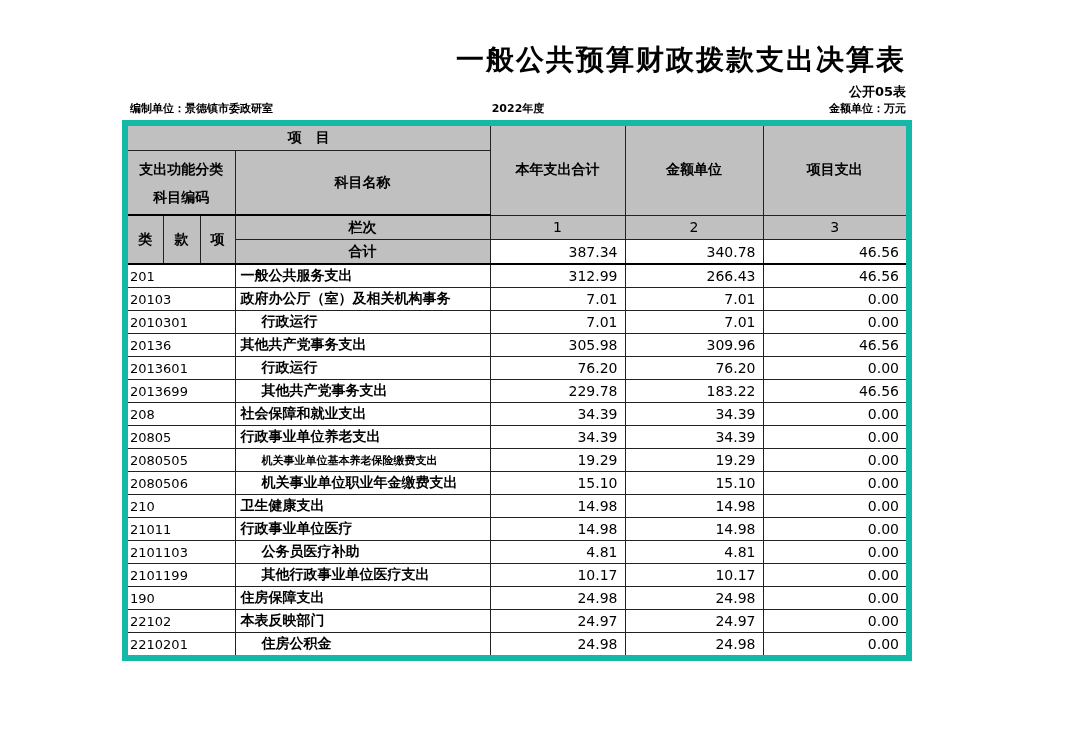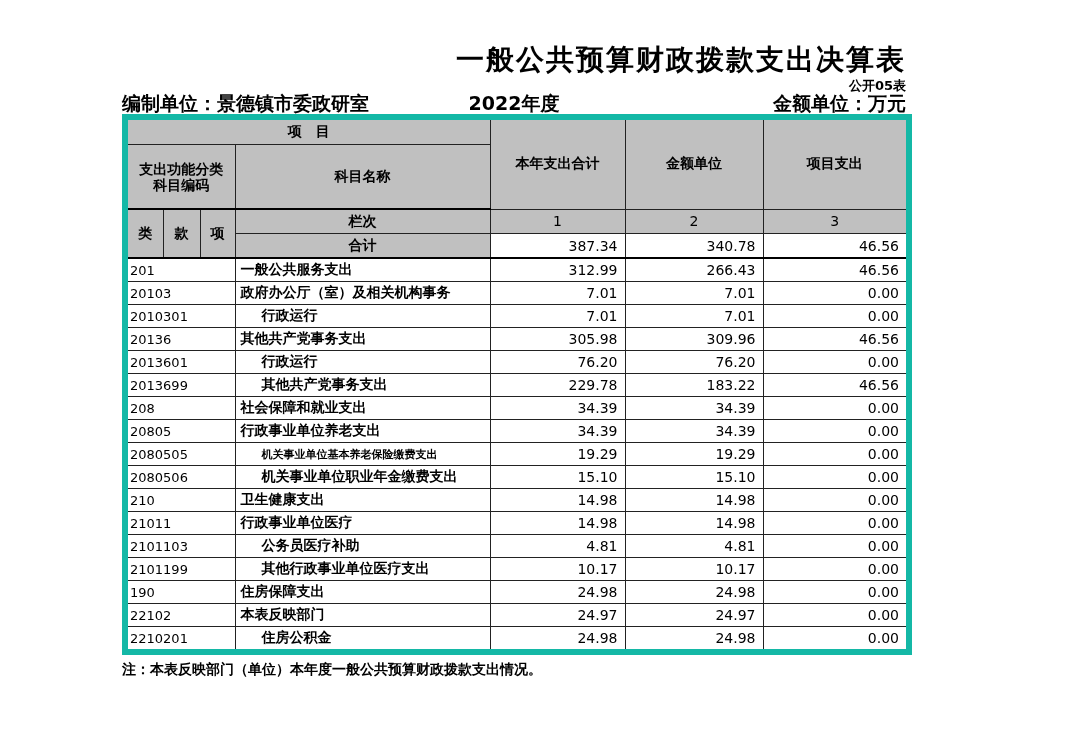--- a/index.html
+++ b/index.html
@@ -6,35 +6,35 @@
   body {
     width:1074px; height:737px; background:#ffffff; color:#000;
     font-family:"DejaVu Sans","Liberation Sans",sans-serif;
     position:relative; overflow:hidden;
   }
   .page { position:absolute; left:122px; top:0; width:784px; }
   .title {
     margin-top:42px; text-align:right;
     font-size:28px; font-weight:bold; letter-spacing:2px; line-height:36px;
   }
-  .table-code { text-align:right; font-size:13px; font-weight:bold; line-height:15px; }
-  .meta { display:flex; font-size:19px; font-weight:bold; line-height:18px; margin:1px 0 2px 0; }
+  .table-code { margin-top:6px; text-align:right; font-size:13px; font-weight:bold; line-height:15px; }
+  .meta { display:flex; font-size:11px; font-weight:bold; line-height:18px; margin:1px 0 2px 8px; }
   .meta span { flex:1; }
   .meta .c { text-align:center; }
   .meta .r { text-align:right; }
 
   table { border-collapse:collapse; width:784px; table-layout:fixed; border:6px solid #14b8a6; }
   td {
     border:1px solid #222; padding:0 2px; font-size:14px;
     overflow:hidden; white-space:nowrap; vertical-align:middle;
   }
   .gray { background:#c0c0c0; }
   .center { text-align:center; }
   .bold { font-weight:bold; }
-  .prewrap { white-space:pre-line; line-height:16px;margin-top:26px; }
+  .prewrap { white-space:pre-line; line-height:28px;margin-top:26px; }
   .r1 td { height:24px; }
   .r2 td { height:63px; }
   .r3 td { height:23px; }
   .r4 td { height:23px; }
   .r2 td { border-bottom:2px solid #000; }
   .r4 td, td.kkx { border-bottom:2px solid #000; }
   td.num { text-align:right; padding-right:7px; font-weight:normal; }
   td.code { font-size:13px; padding-left:2px; font-weight:normal; }
   td.name { font-weight:600; }
   td.indent0 { padding-left:5px; }
@@ -210,15 +210,14 @@
         <tr class="datarow">
           <td colspan="3" class="code">2210201</td>
           <td class="name indent1">住房公积金</td>
           <td class="num">24.98</td>
           <td class="num">24.98</td>
           <td class="num">0.00</td>
         </tr>
       </tbody>
   </table>
 
-  <div class="note">注：本表反映部门（单位）本年度一般公共预算财政拨款支出情况。</div>
 
 </div>
 
 </body></html>

